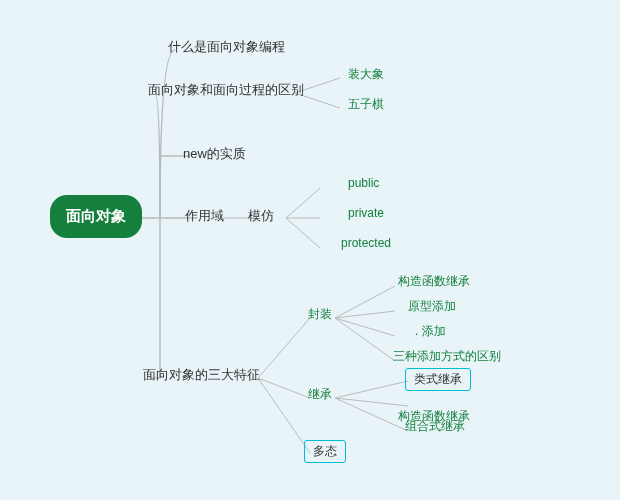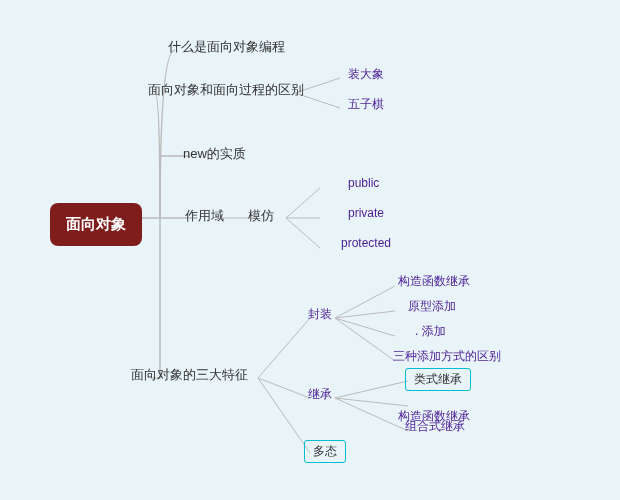--- a/index.html
+++ b/index.html
@@ -17,44 +17,43 @@
       position: relative;
       width: 620px;
       height: 480px;
     }
 
     
     .root-node {
       position: absolute;
       left: 50px;
       top: 195px;
-      background: #7f1d1d;
+      background: #15803d;
       color: white;
-      border-radius: 8px;
+      border-radius: 17px;
       padding: 12px 16px;
       font-size: 15px;
       font-weight: bold;
       white-space: nowrap;
       z-index: 10;
-      margin-top: 8px;
     }
 
     
     .branch-node {
       position: absolute;
       color: #333;
       font-size: 13px;
       white-space: nowrap;
       background: transparent;
     }
 
     
     .leaf-node {
       position: absolute;
-      color: #4c1d95;
+      color: #15803d;
       font-size: 12px;
       white-space: nowrap;
     }
 
     
     .highlight-node {
       border: 1.5px solid #00bcd4;
       padding: 2px 8px;
       border-radius: 3px;
       color: #333;
@@ -126,21 +125,21 @@
   <div class="branch-node" style="left:168px; top:38px;">什么是面向对象编程</div>
 
   <div class="branch-node" style="left:148px; top:81px;">面向对象和面向过程的区别</div>
 
   <div class="branch-node" style="left:183px; top:145px;">new的实质</div>
 
   <div class="branch-node" style="left:185px; top:207px;">作用域</div>
 
   <div class="branch-node" style="left:248px; top:207px;">模仿</div>
 
-  <div class="branch-node" style="left:131px; top:366px;">面向对象的三大特征</div>
+  <div class="branch-node" style="left:143px; top:366px;">面向对象的三大特征</div>
 
   <div class="leaf-node" style="left:348px; top:66px;">装大象</div>
 
   <div class="leaf-node" style="left:348px; top:96px;text-align:right;">五子棋</div>
 
   <div class="leaf-node" style="left:348px; top:176px;">public</div>
 
   <div class="leaf-node" style="left:348px; top:206px;">private</div>
 
   <div class="leaf-node" style="left:341px; top:236px;">protected</div>

